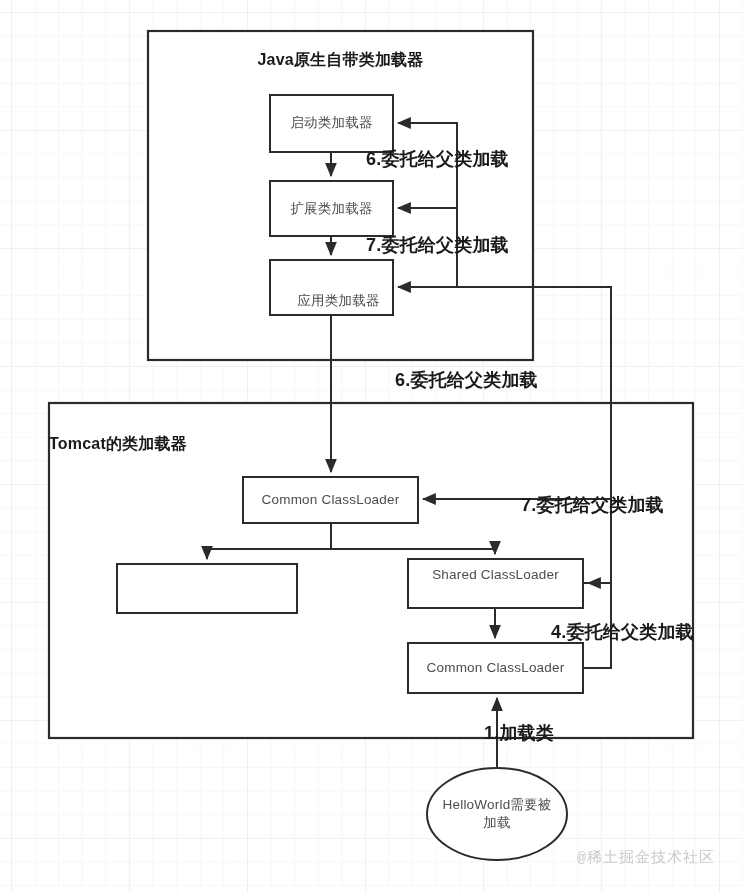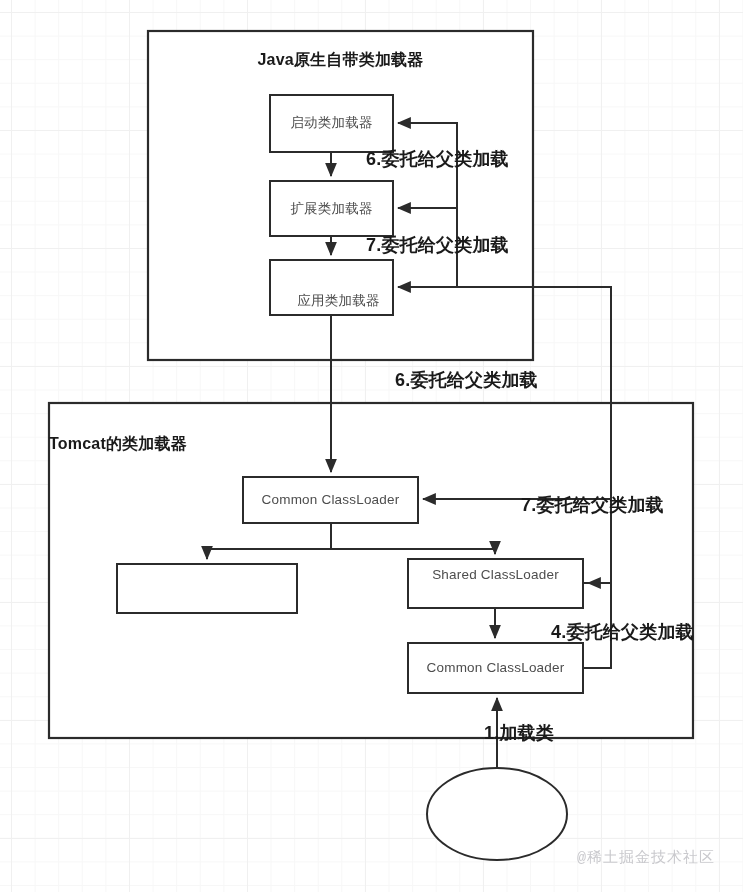--- a/index.html
+++ b/index.html
@@ -132,20 +132,24 @@
 
   <div class="node-label" style="left:282px; top:260px; width:113px; height:55px;margin-top:14px;">应用类加载器</div>
 
   <div class="node-label" style="left:243px; top:477px; width:175px; height:46px;">Common ClassLoader</div>
 
 
   <div class="node-label" style="left:408px; top:559px; width:175px; height:33px;">Shared ClassLoader</div>
 
   <div class="node-label" style="left:408px; top:643px; width:175px; height:50px;">Common ClassLoader</div>
 
+  <div class="node-label" style="left:427px; top:768px; width:140px; height:92px; flex-direction:column;">
+    <span>HelloWorld需要被</span>
+    <span>加载</span>
+  </div>
 
   <div class="edge-label" style="left:366px; top:147px;">6.委托给父类加载</div>
 
   <div class="edge-label" style="left:366px; top:233px;">7.委托给父类加载</div>
 
   <div class="edge-label" style="left:395px; top:368px;">6.委托给父类加载</div>
 
   <div class="edge-label" style="left:521px; top:493px;">7.委托给父类加载</div>
 
   <div class="edge-label" style="left:551px; top:620px;">4.委托给父类加载</div>

